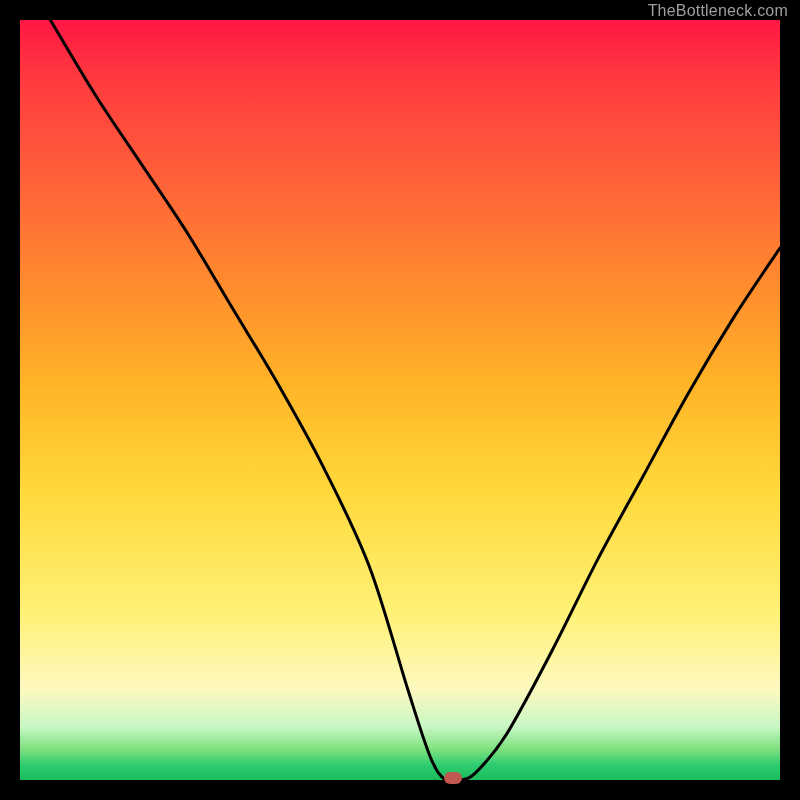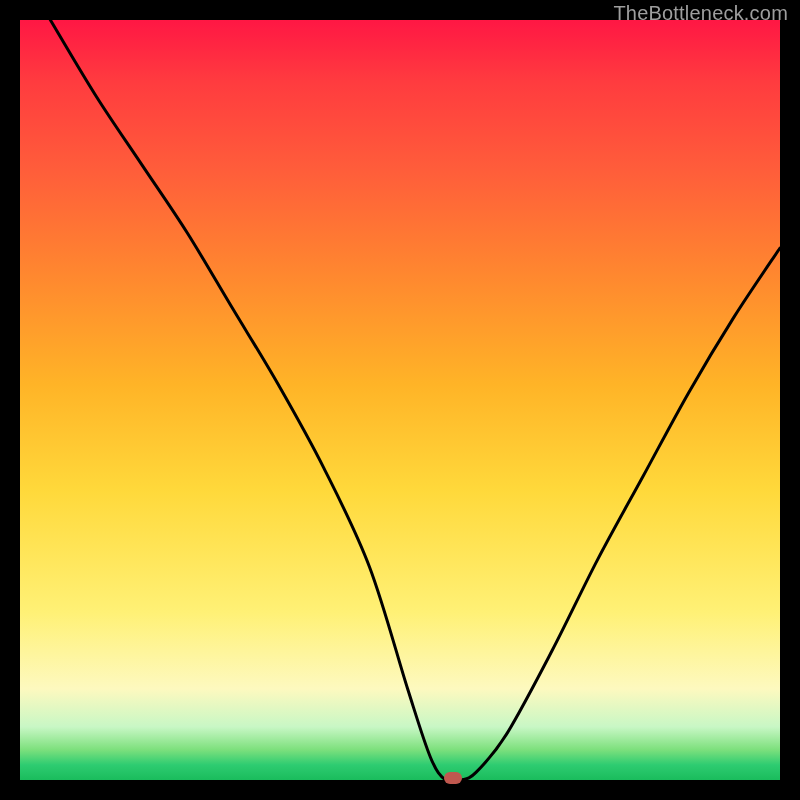--- a/index.html
+++ b/index.html
@@ -37,21 +37,21 @@
       #c8f7c5 93%,
       #7de07d 96%,
       #2ecc71 98%,
       #1abc5c 100%);
   }
   .watermark {
     position: absolute;
     top: 2px;
     right: 12px;
     color: #9e9e9e;
-    font-size: 20px;
+    font-size: 16px;
     font-weight: 500;
     letter-spacing: 0.2px;
     user-select: none;
   }
   svg.curve {
     position: absolute;
     left: 0;
     top: 0;
     width: 760px;
     height: 760px;

